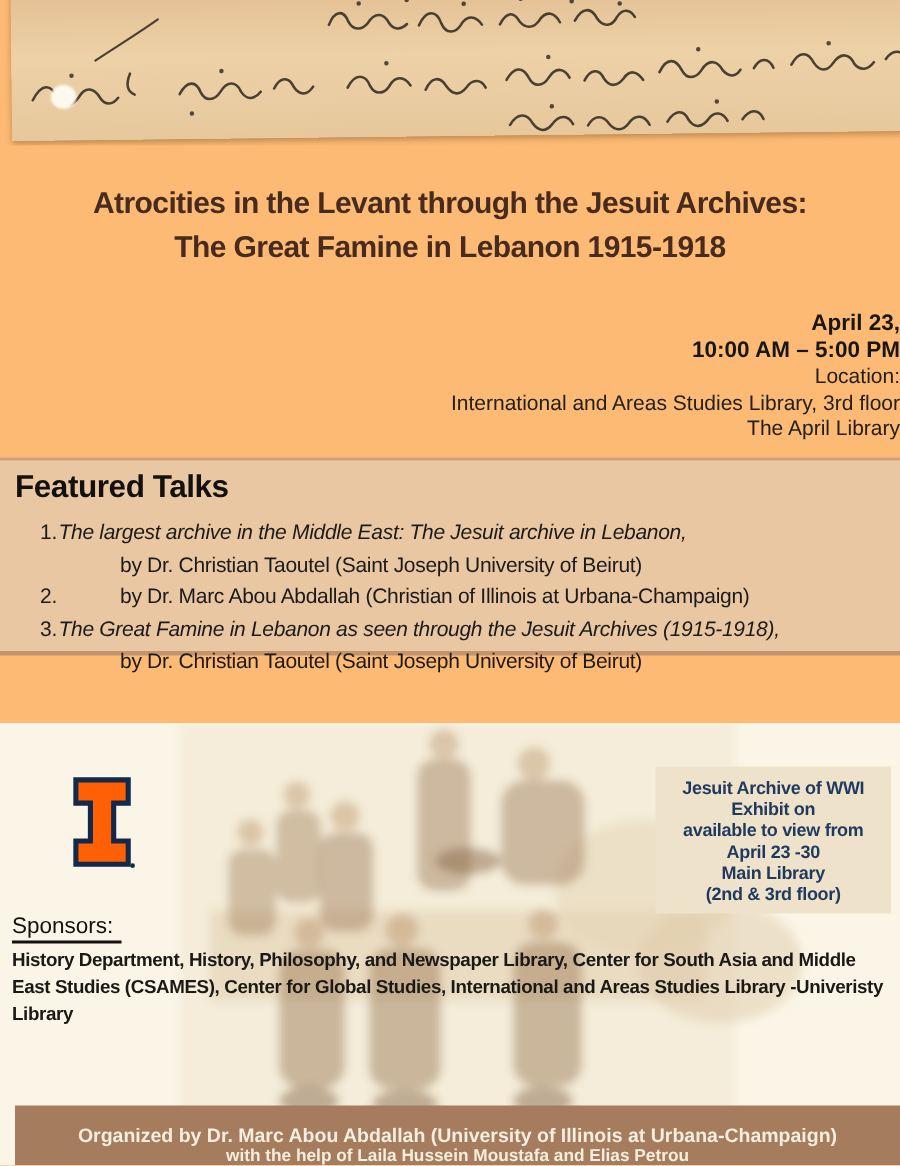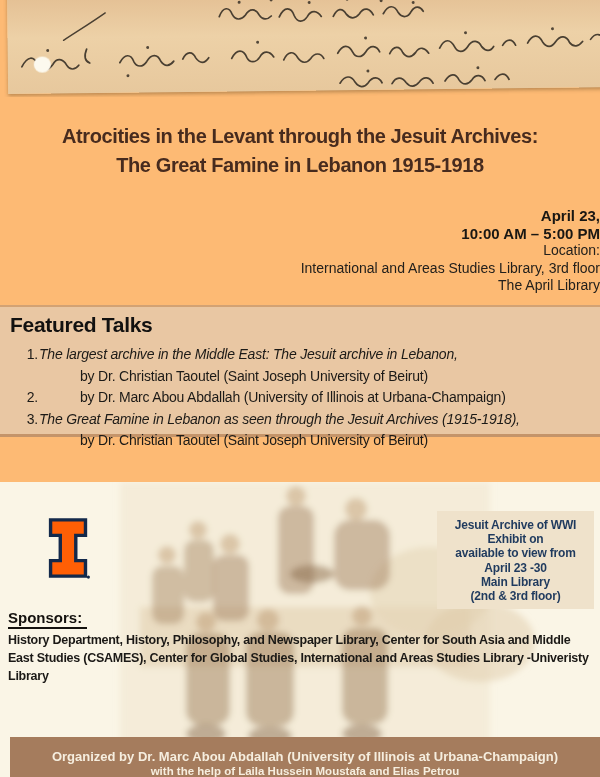--- a/index.html
+++ b/index.html
@@ -46,21 +46,21 @@
     background:#FAF5E6; overflow:hidden; }
   .photo-svg { position:absolute; top:0; left:0; }
 
   .illinois-logo { position:absolute; left:46px; top:35px; width:46px; height:64px; }
 
   .exhibit-box { position:absolute; left:437px; top:29px; width:157px; height:98px;
     background:#EFE2CB; padding:7px 4px; text-align:center;
     color:#1F3A5E; font-weight:bold; font-size:12px; line-height:14.2px; letter-spacing:-0.2px; }
 
   .sponsors { position:absolute; left:8px; top:127px; width:584px; }
-  .sponsors-heading { display:inline-block; font-size:15px; font-weight:bold; color:#14110E;
+  .sponsors-heading { display:inline-block; font-size:15px; font-weight:normal; color:#14110E;
     border-bottom:2px solid #14110E; padding-right:5px; padding-bottom:1px; }
   .sponsors-text { margin-top:2px; font-weight:bold; font-size:12.5px; line-height:18px;
     color:#1B1916; letter-spacing:-0.25px; }
 
   
   .footer-bar { position:absolute; left:10px; right:0; top:255px; bottom:0;
     background:#A57C5D; color:#F6EEDF; text-align:center; padding-top:12px; overflow:hidden; }
   .footer-l1 { font-weight:bold; font-size:13px; line-height:16px; }
   .footer-l2 { font-weight:bold; font-size:11.5px; line-height:13.5px; }
   .footer-l3 { font-weight:bold; font-size:11px; line-height:13px; }
@@ -131,21 +131,21 @@
         <span class="talk-num">1.</span>
         <span class="talk-body">
           <span class="talk-title">The largest archive in the Middle East: The Jesuit archive in Lebanon,</span>
           <span class="talk-speaker-line"><span class="talk-speaker">by Dr. Christian Taoutel</span><span> (Saint Joseph University of Beirut)</span></span>
         </span>
       </div>
 
       <div class="talk">
         <span class="talk-num">2.</span>
         <span class="talk-body">
-          <span class="talk-speaker-line"><span class="talk-speaker">by Dr. Marc Abou Abdallah</span><span> (University of Illinois at Urbana-Champaign)</span></span>
+          <span class="talk-speaker-line"><span class="talk-speaker">by Dr. Marc Abou Abdallah</span><span> (Christian of Illinois at Urbana-Champaign)</span></span>
         </span>
       </div>
 
       <div class="talk">
         <span class="talk-num">3.</span>
         <span class="talk-body">
           <span class="talk-title">The Great Famine in Lebanon as seen through the Jesuit Archives (1915-1918),</span>
           <span class="talk-speaker-line"><span class="talk-speaker">by Dr. Christian Taoutel</span><span> (Saint Joseph University of Beirut)</span></span>
         </span>
       </div>

